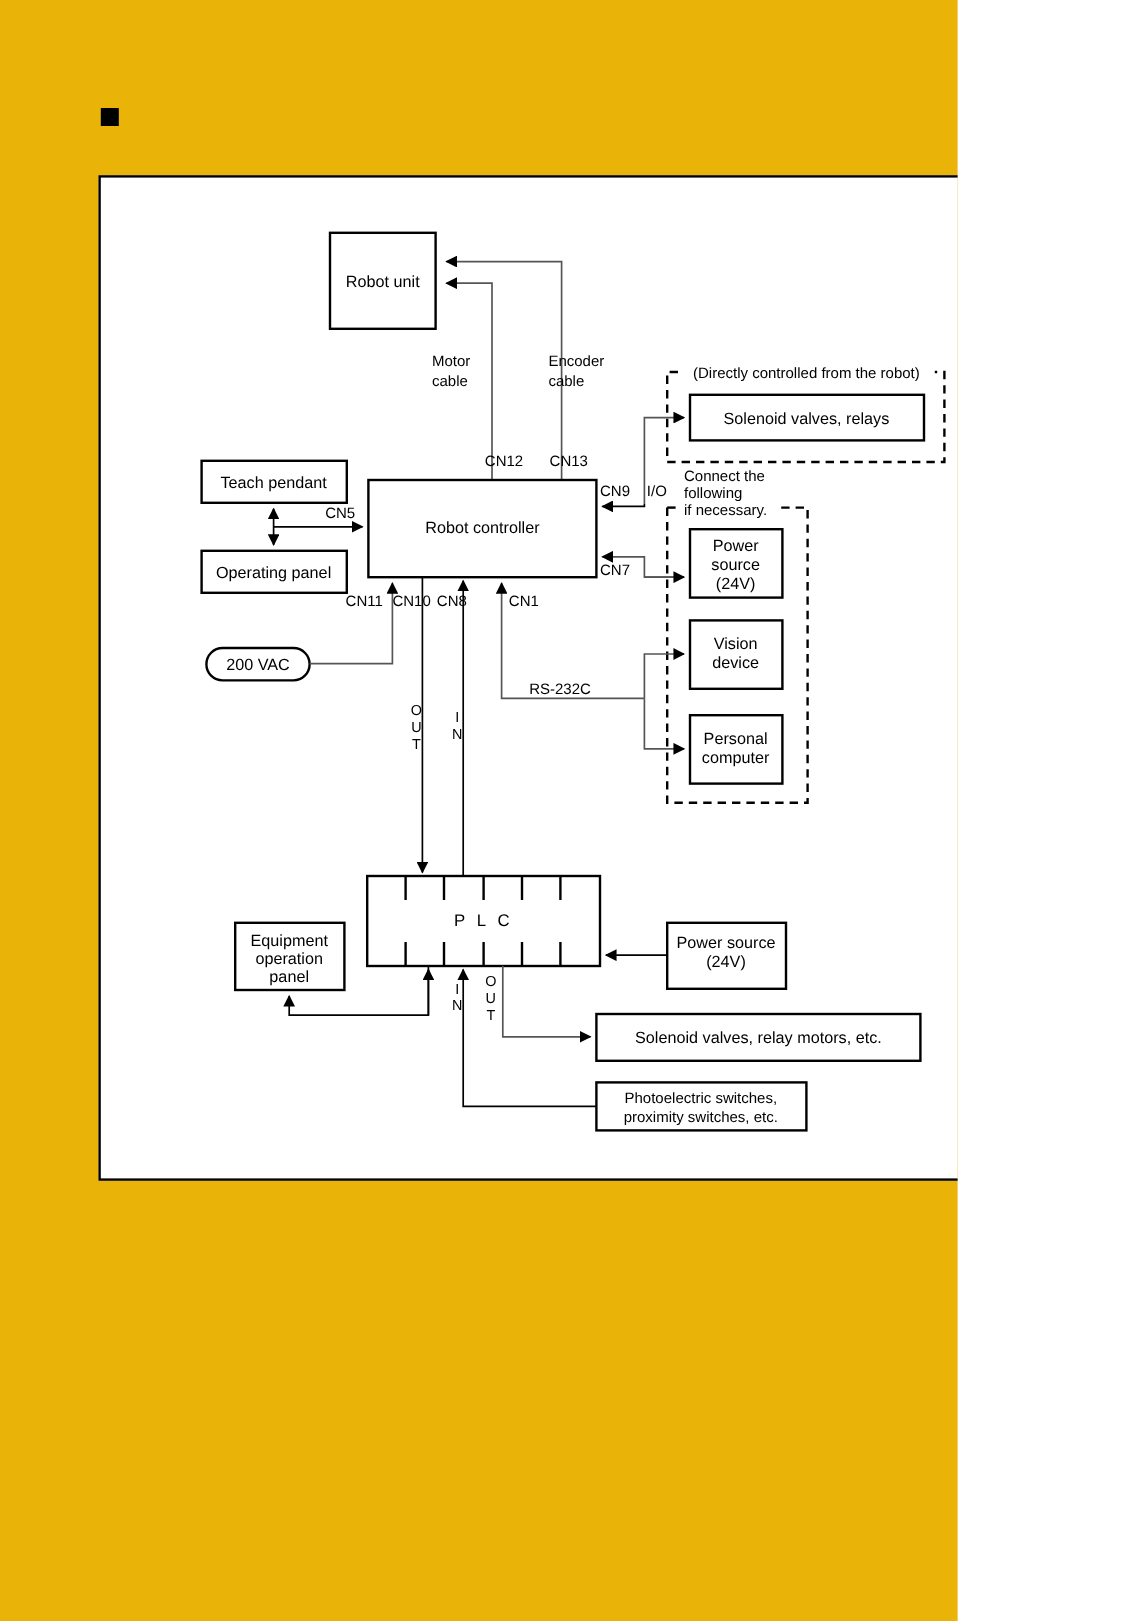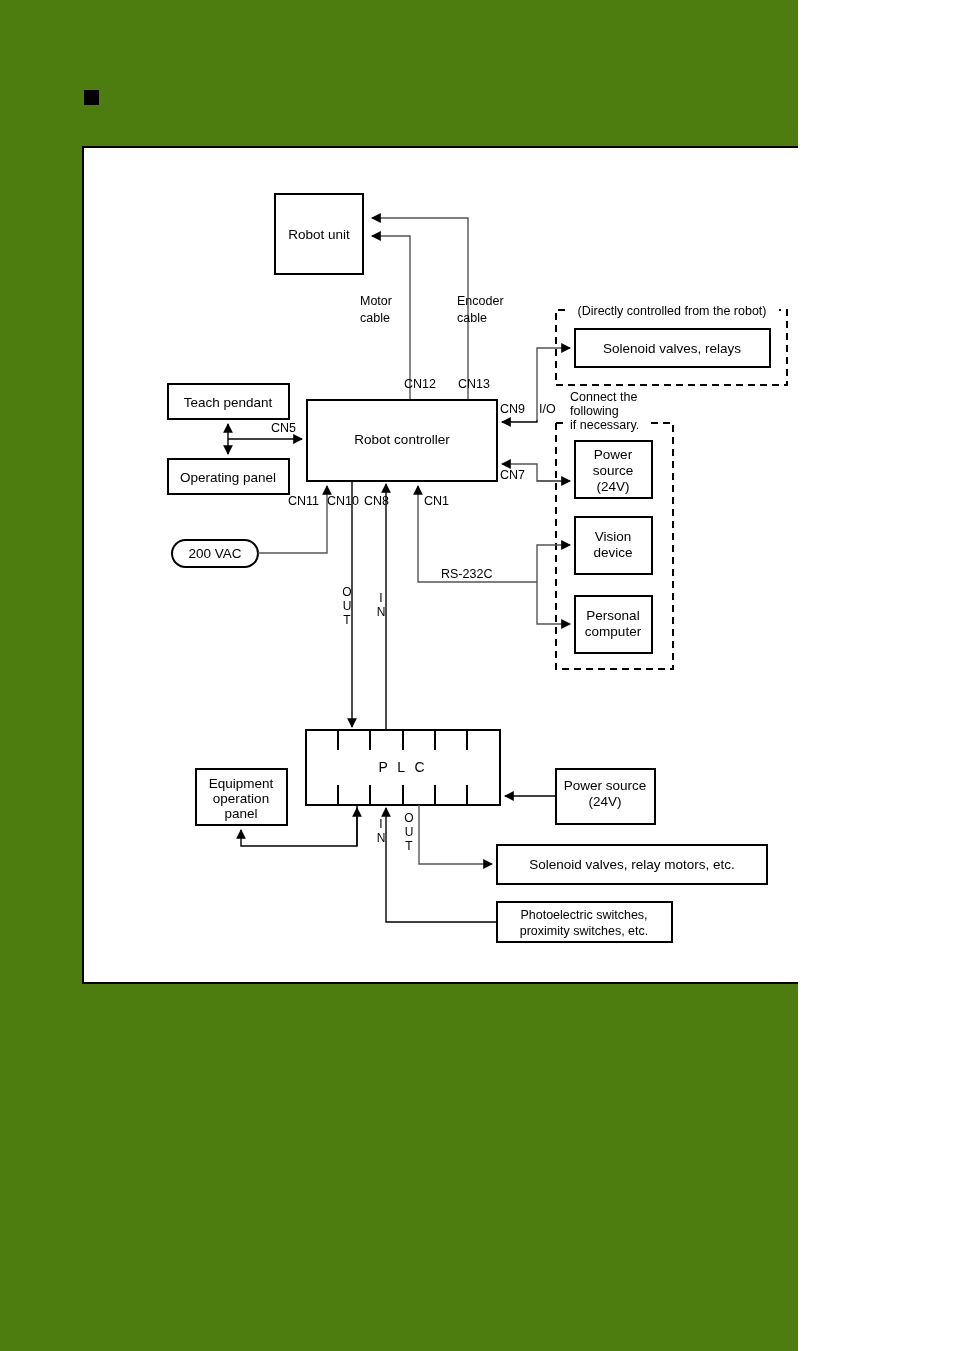--- a/index.html
+++ b/index.html
@@ -11,21 +11,21 @@
     width: 954px;
     height: 1351px;
     position: relative;
     font-family: "Liberation Sans", sans-serif;
   }
   #page {
     position: absolute;
     left: 0; top: 0;
     width: 798px;
     height: 1351px;
-    background: #4d7c0f;
+    background: #eab308;
     overflow: hidden;
   }
   .bullet-marker {
     position: absolute;
     left: 84px;
     top: 90px;
     width: 15px;
     height: 15px;
     background: #000000;
   }

